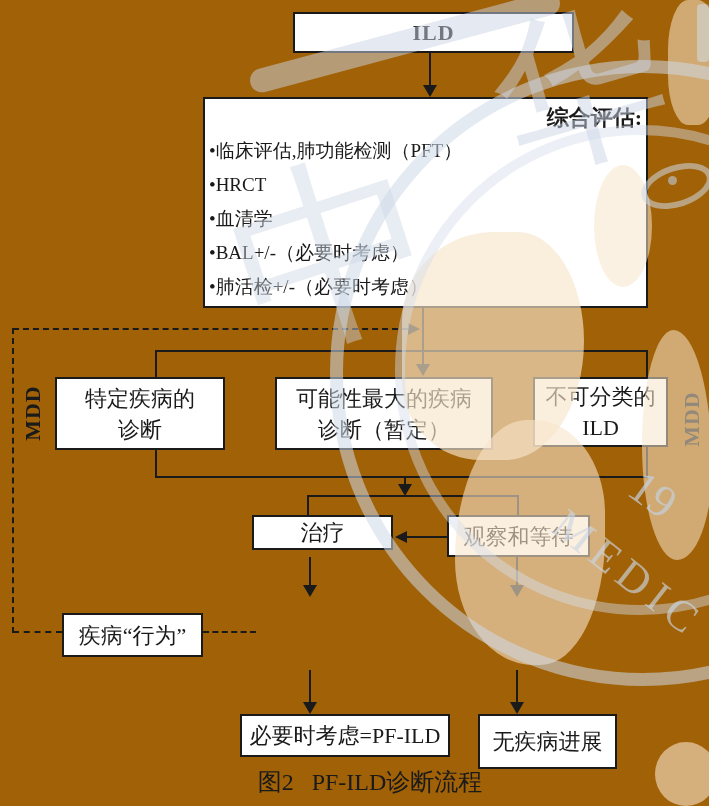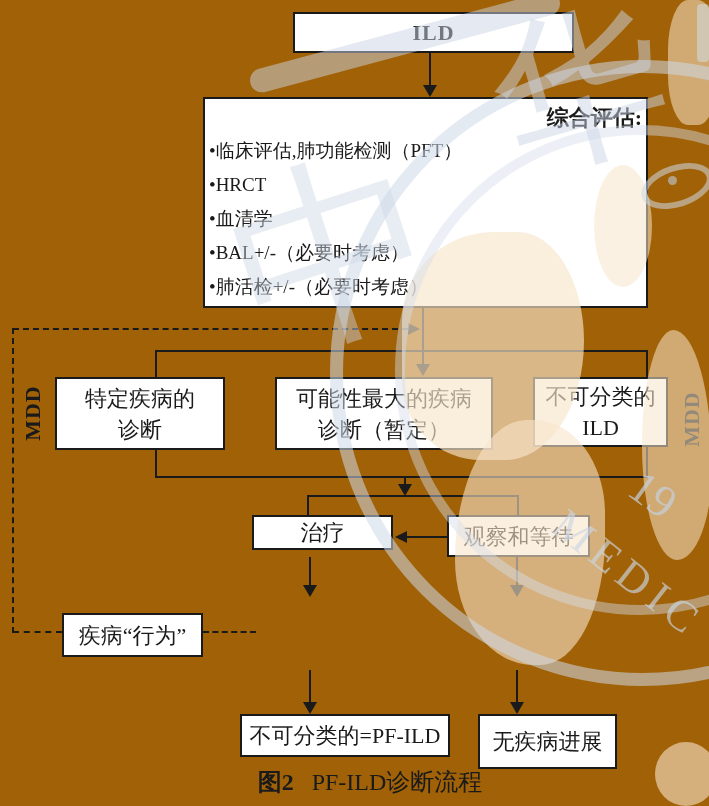--- a/index.html
+++ b/index.html
@@ -21,21 +21,21 @@
          border-right:7px solid transparent;border-top:12px solid #1a1a1a;z-index:2;}
   .arr-r{position:absolute;width:0;height:0;border-top:6px solid transparent;
          border-bottom:6px solid transparent;border-left:12px solid #1a1a1a;z-index:2;}
   .arr-l{position:absolute;width:0;height:0;border-top:6px solid transparent;
          border-bottom:6px solid transparent;border-right:12px solid #1a1a1a;z-index:2;}
   .mdd{position:absolute;width:58px;height:60px;display:flex;align-items:center;justify-content:center;
        font-weight:bold;font-size:22px;transform:rotate(-90deg);z-index:3;letter-spacing:1px;}
   .assess-title{font-weight:bold;font-size:22px;line-height:32px;text-align:right;}
   .assess-item{font-size:19px;line-height:34px;text-align:left;}
   .caption{position:absolute;left:20px;top:766px;width:700px;text-align:center;font-size:24px;z-index:3;}
-  .caption .lbl{font-weight:bold;margin-right:18px;}
+  .caption .lbl{font-weight:normal;margin-right:18px;}
   
   .wm{position:absolute;pointer-events:none;z-index:5;}
   .wm-ring{border-radius:50%;}
   .wm-text{font-family:"Liberation Serif","DejaVu Serif",serif;}
   .wm-blob{border-radius:58% 42% 50% 50% / 45% 55% 60% 40%;}
 </style>
 </head>
 <body>
 
 <div id="page">
@@ -118,21 +118,21 @@
   <div class="box" style="left:447px;top:515px;width:143px;height:42px;">
     <span>观察和等待</span>
   </div>
 
 
   <div class="box" style="left:62px;top:613px;width:141px;height:44px;">
     <span>疾病“行为”</span>
   </div>
 
   <div class="box" style="left:240px;top:714px;width:210px;height:43px;">
-    <span>不可分类的=PF-ILD</span>
+    <span>必要时考虑=PF-ILD</span>
   </div>
 
   <div class="box" style="left:478px;top:714px;width:139px;height:55px;">
     <span>无疾病进展</span>
   </div>
 
   <div class="caption">
     <span class="lbl">图2</span><span>PF-ILD诊断流程</span>
   </div>
 

